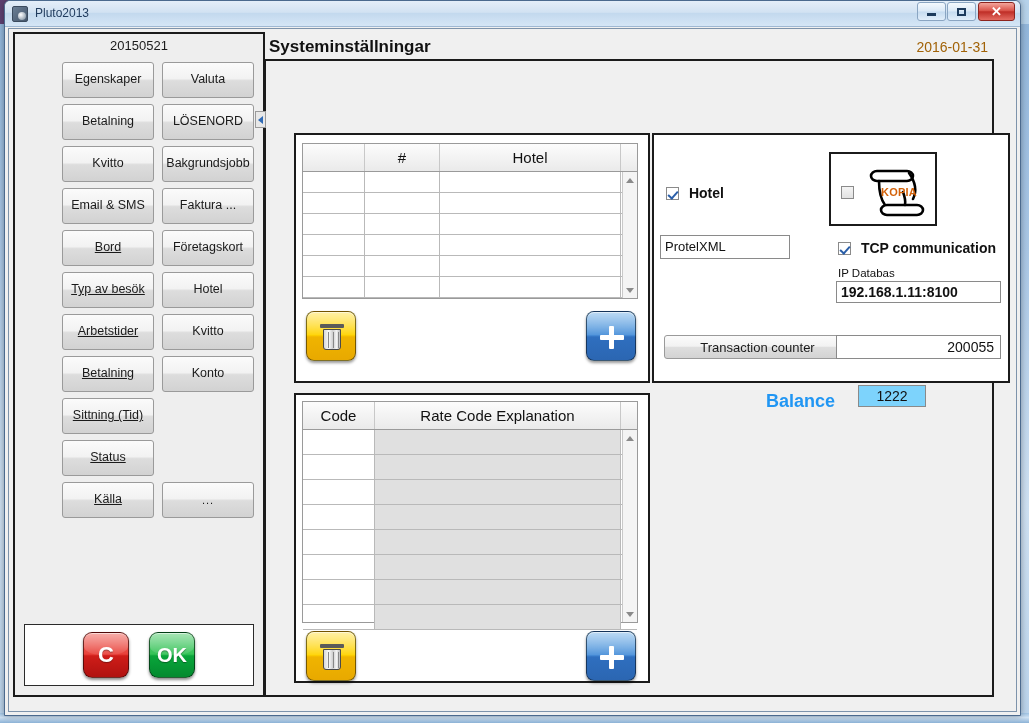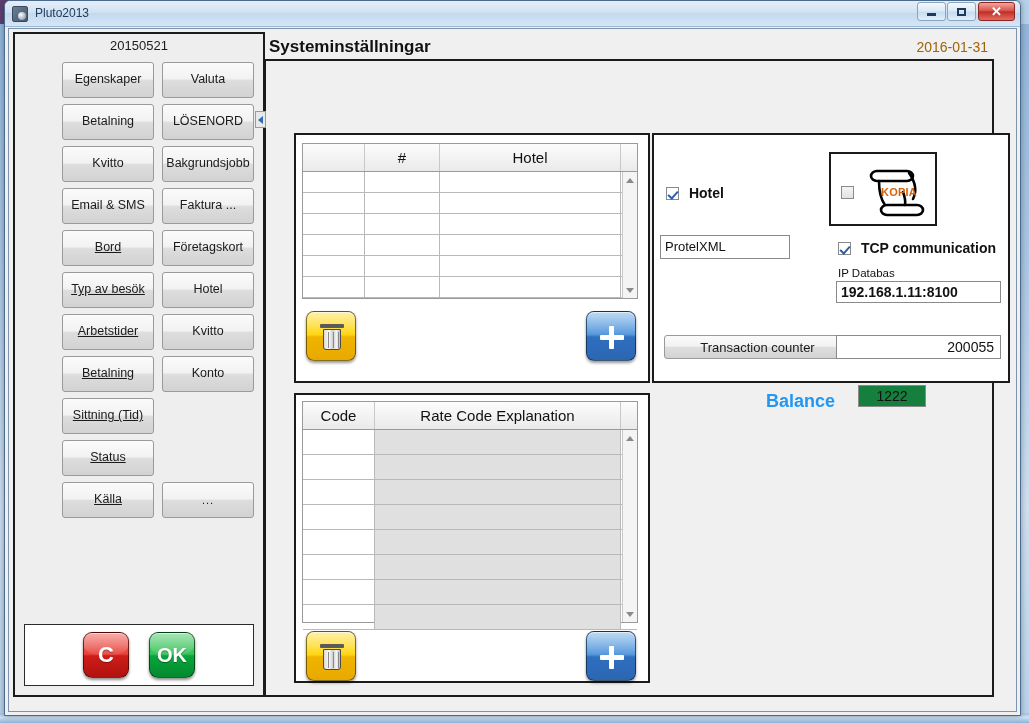--- a/index.html
+++ b/index.html
@@ -316,21 +316,21 @@
     font-size:14px; color:#111; padding:3px 6px; text-align:right;
   }
 
   
   #balance-label{
     position:absolute; left:500px; top:330px;
     font-size:18px; font-weight:bold; color:#2196f3;
   }
   #balance-field{
     position:absolute; left:592px; top:324px; width:68px; height:22px;
-    border:1px solid #8a8a8a; background:#15803d;
+    border:1px solid #8a8a8a; background:#7dd3fc;
     font-size:14px; color:#111; text-align:center; padding:2px;
   }
 </style>
 </head>
 <body>
 
 <div id="desktop-bg">
   <div id="bg-window">
     <div id="bg-window-title">Bakgrundsfönster</div>
   </div>

